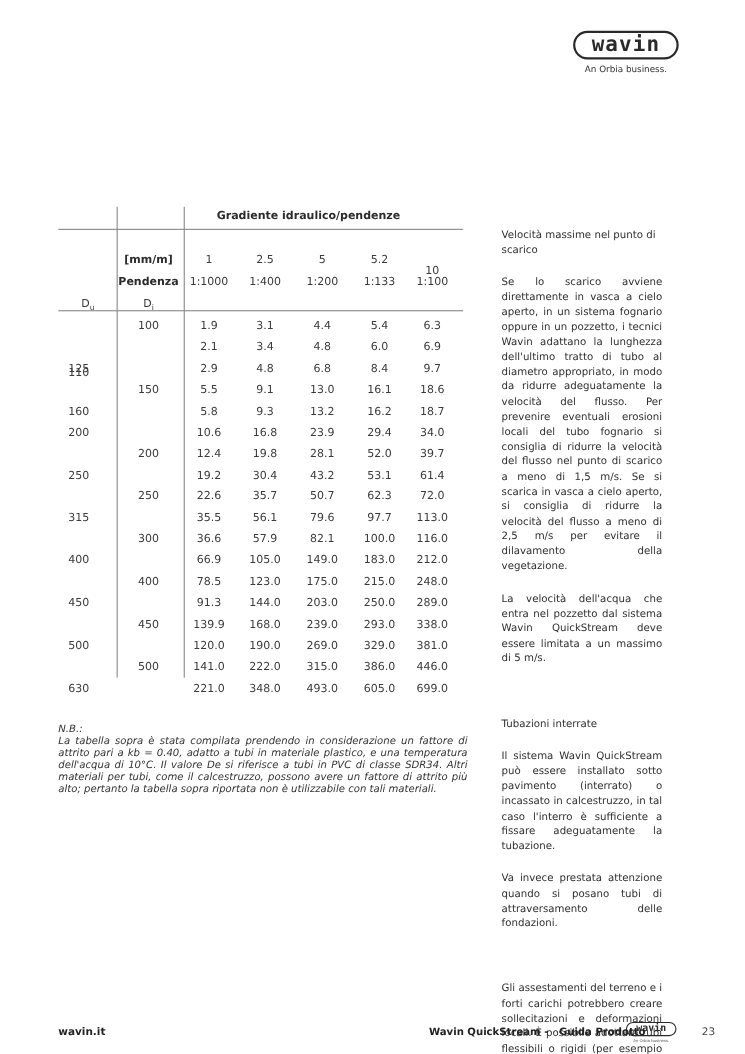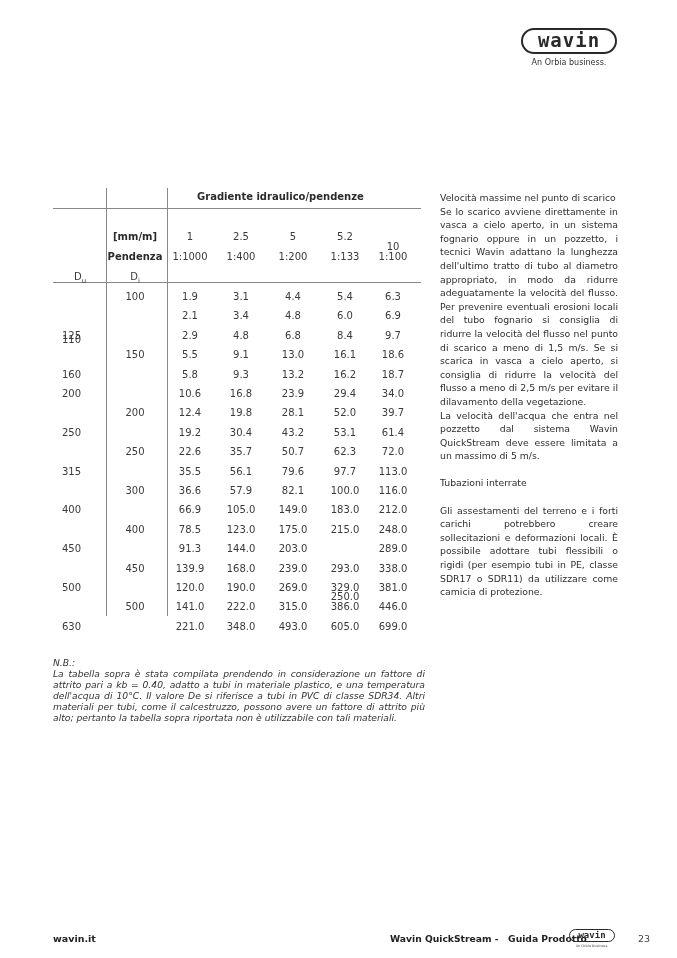--- a/index.html
+++ b/index.html
@@ -22,21 +22,21 @@
   .bold { font-weight:bold; color:#2b2b2b; }
   sub { font-size:7px; }
 
   
   .note { position:absolute; left:53px; top:657px; width:372px; font-size:9.2px;
           font-style:italic; line-height:11px; color:#333; text-align:justify; }
 
   
   .col { position:absolute; left:440px; top:191px; width:178px; font-size:9.3px;
          line-height:13.6px; color:#2f2f2f; text-align:justify; }
-  .col p { margin:0; }
+  .col p { margin:16px; }
   .col .gap { height:13.6px; }
 
   
   .f-left { position:absolute; left:53px; top:933px; font-size:9.5px; font-weight:bold; color:#222; }
   .f-title { position:absolute; left:390px; top:933px; font-size:9.2px; font-weight:bold; color:#222; }
   .f-logo { position:absolute; left:569px; top:929px; width:46px; height:13px;
             border:1.5px solid #2a2a2a; border-radius:7px; box-sizing:border-box;
             display:flex; align-items:center; justify-content:center; }
   .f-logo span { font-family:"DejaVu Sans Mono", monospace; font-weight:bold; font-size:9px; color:#2a2a2a; line-height:1; }
   .f-logo-tag { position:absolute; left:567px; top:944px; width:50px; text-align:center; font-size:3.5px; color:#555; }
@@ -199,21 +199,21 @@
       <div class="cell" style="left: 293px; top: 524px;">175.0</div>
       <div class="cell" style="left: 345px; top: 524px;">215.0</div>
       <div class="cell" style="left: 393px; top: 524px;">248.0</div>
     </div>
     <div>
       <div class="cell" style="left: 62px; top: 543px; transform: none;">450</div>
       <div class="cell" style="left: 135px; top: 543px;"></div>
       <div class="cell" style="left: 190px; top: 543px;">91.3</div>
       <div class="cell" style="left: 241px; top: 543px;">144.0</div>
       <div class="cell" style="left: 293px; top: 543px;">203.0</div>
-      <div class="cell" style="left: 345px; top: 543px; margin-top: 48px;">250.0</div>
+      <div class="cell" style="left: 345px; top: 543px;">250.0</div>
       <div class="cell" style="left: 393px; top: 543px;">289.0</div>
     </div>
     <div>
       <div class="cell" style="left: 62px; top: 563px; transform: none;"></div>
       <div class="cell" style="left: 135px; top: 563px;">450</div>
       <div class="cell" style="left: 190px; top: 563px;">139.9</div>
       <div class="cell" style="left: 241px; top: 563px;">168.0</div>
       <div class="cell" style="left: 293px; top: 563px;">239.0</div>
       <div class="cell" style="left: 345px; top: 563px;">293.0</div>
       <div class="cell" style="left: 393px; top: 563px;">338.0</div>
@@ -251,20 +251,22 @@
   <div>N.B.:</div>
   <div>La tabella sopra è stata compilata prendendo in considerazione un fattore di attrito pari a kb = 0.40, adatto a tubi in materiale plastico, e una temperatura dell'acqua di 10°C. Il valore De si riferisce a tubi in PVC di classe SDR34. Altri materiali per tubi, come il calcestruzzo, possono avere un fattore di attrito più alto; pertanto la tabella sopra riportata non è utilizzabile con tali materiali.</div>
 </div>
 
 <div class="col">
   <p style="text-align:left;">Velocità massime nel punto di scarico</p>
   <p>Se lo scarico avviene direttamente in vasca a cielo aperto, in un sistema fognario oppure in un pozzetto, i tecnici Wavin adattano la lunghezza dell'ultimo tratto di tubo al diametro appropriato, in modo da ridurre adeguatamente la velocità del flusso. Per prevenire eventuali erosioni locali del tubo fognario si consiglia di ridurre la velocità del flusso nel punto di scarico a meno di 1,5 m/s. Se si scarica in vasca a cielo aperto, si consiglia di ridurre la velocità del flusso a meno di 2,5 m/s per evitare il dilavamento della vegetazione.</p>
   <p>La velocità dell'acqua che entra nel pozzetto dal sistema Wavin QuickStream deve essere limitata a un massimo di 5 m/s.</p>
   <div class="gap"></div>
   <p style="text-align:left;">Tubazioni interrate</p>
+  <p>Il sistema Wavin QuickStream può essere installato sotto pavimento (interrato) o incassato in calcestruzzo, in tal caso l'interro è sufficiente a fissare adeguatamente la tubazione.</p>
+  <p>Va invece prestata attenzione quando si posano tubi di attraversamento delle fondazioni.</p>
   <div class="gap"></div>
   <p>Gli assestamenti del terreno e i forti carichi potrebbero creare sollecitazioni e deformazioni locali. È possibile adottare tubi flessibili o rigidi (per esempio tubi in PE, classe SDR17 o SDR11) da utilizzare come camicia di protezione.</p>
 </div>
 
 <div class="f-left">wavin.it</div>
 <div class="f-title" style="white-space:pre;">Wavin QuickStream -   Guida Prodotto</div>
 <div class="f-logo">
   <span>wavin</span>
 </div>
 <div class="f-logo-tag">An Orbia business.</div>

